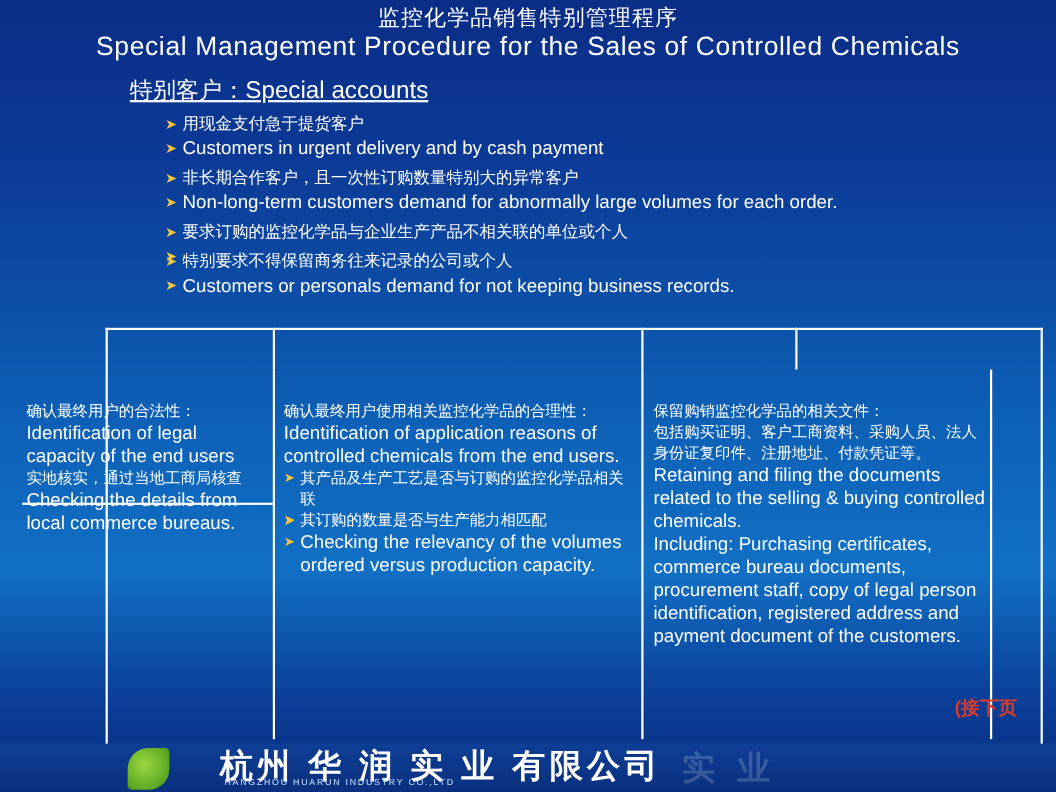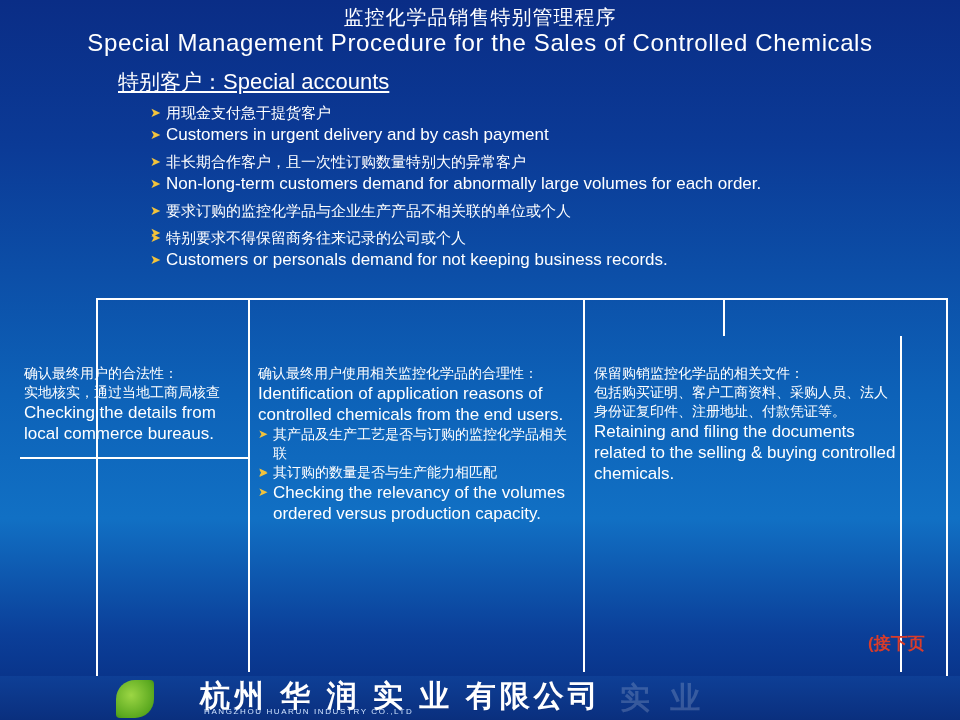--- a/index.html
+++ b/index.html
@@ -238,35 +238,37 @@
   <div class="conn conn-v4"></div>
   <div class="conn conn-v5"></div>
   <div class="col-div1"></div>
   <div class="col-div2"></div>
   <div class="col-div3"></div>
   <div class="box-bottom"></div>
 
   <div class="cols">
     <div class="col col1">
         <div class="line-cn"><span>确认最终用户的合法性：</span></div>
+        <div class="line-en"><span>Identification of legal capacity of the end users</span></div>
         <div class="line-cn"><span>实地核实，通过当地工商局核查</span></div>
         <div class="line-en"><span>Checking the details from local commerce bureaus.</span></div>
       </div>
     <div class="col col2">
         <div class="line-cn"><span>确认最终用户使用相关监控化学品的合理性：</span></div>
         <div class="line-en"><span>Identification of application reasons of controlled chemicals from the end users.</span></div>
         <div class="line-cn col-bullet"><span class="arrow">➤</span><span>其产品及生产工艺是否与订购的监控化学品相关联</span></div>
         <div class="line-en col-bullet"><span class="arrow">➤</span></div>
         <div class="line-cn col-bullet"><span class="arrow">➤</span><span>其订购的数量是否与生产能力相匹配</span></div>
         <div class="line-en col-bullet"><span class="arrow">➤</span><span>Checking the relevancy of the volumes ordered versus production capacity.</span></div>
       </div>
     <div class="col col3">
         <div class="line-cn"><span>保留购销监控化学品的相关文件：</span></div>
         <div class="line-cn"><span>包括购买证明、客户工商资料、采购人员、法人身份证复印件、注册地址、付款凭证等。</span></div>
         <div class="line-en"><span>Retaining and filing the documents related to the selling &amp; buying controlled chemicals.</span></div>
+        <div class="line-en"><span>Including: Purchasing certificates, commerce bureau documents, procurement staff, copy of legal person identification, registered address and payment document of the customers.</span></div>
       </div>
   </div>
 
   <div class="note">(接下页</div>
 
   <div class="footer">
     <div class="footer-inner">
       <div class="logo-leaf"></div>
       <div class="logo-ghost">实 业</div>
       <div class="logo-text-cn">杭州 华 润 实 业 有限公司</div>

